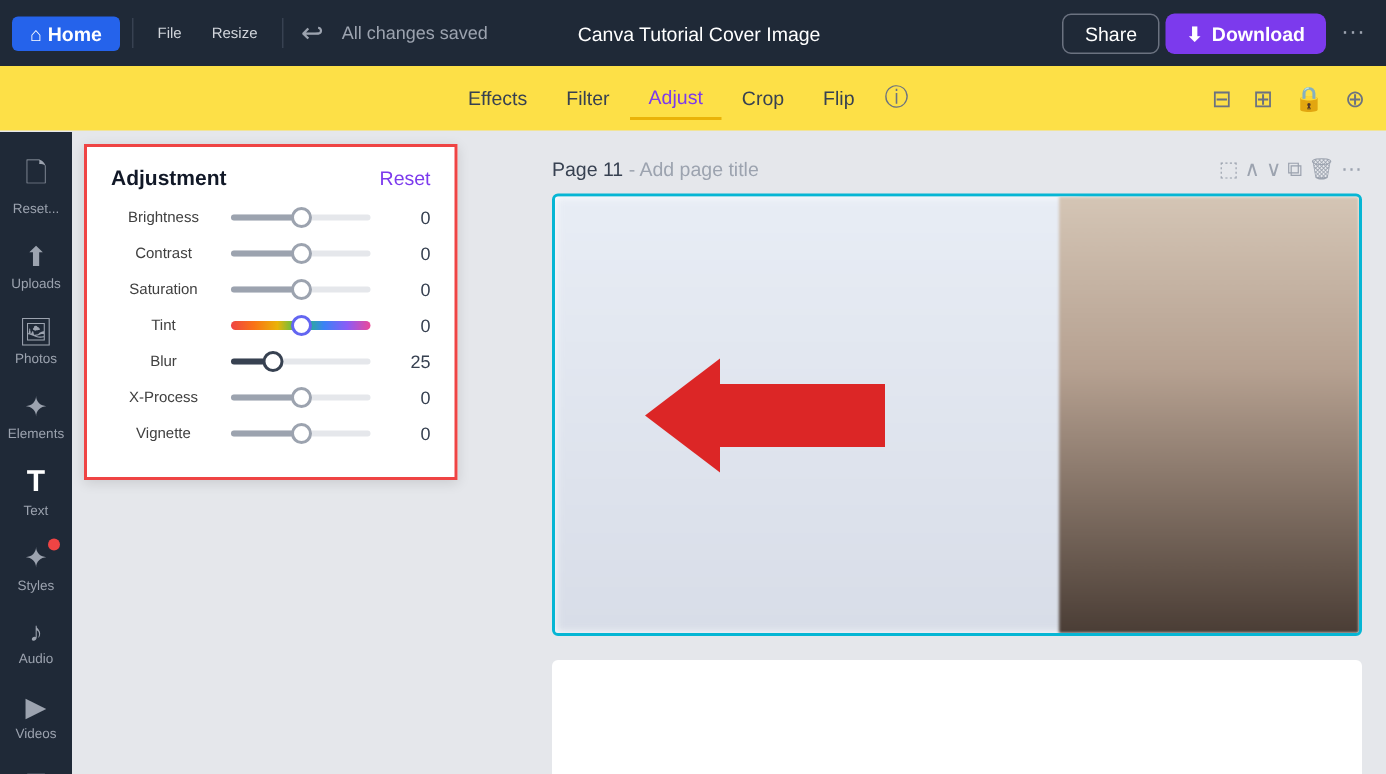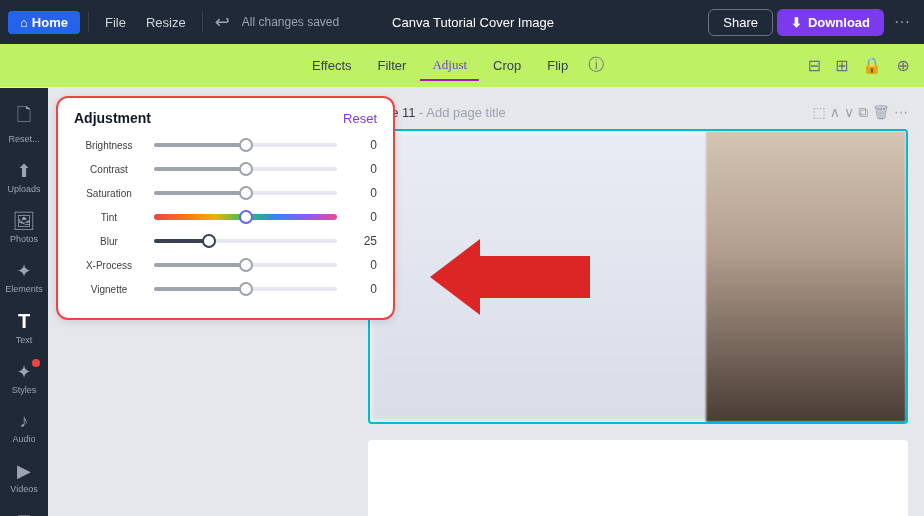--- a/index.html
+++ b/index.html
@@ -10,47 +10,47 @@
       display: flex; align-items: center; height: 44px;
       background: #1f2937; color: white; padding: 0 8px; gap: 4px;
     }
     .nav-home {
       background: #2563eb; color: white; border-radius: 4px;
       padding: 4px 12px; font-size: 13px; font-weight: 600; cursor: pointer;
       display: flex; align-items: center; gap: 4px;
     }
     .nav-btn {
       background: transparent; color: #d1d5db; border: none; padding: 4px 8px;
-      font-size: 13px; cursor: pointer; border-radius: 4px;
+      font-size: 10px; cursor: pointer; border-radius: 4px;
     }
     .nav-divider { width: 1px; height: 20px; background: #374151; margin: 0 4px; }
     .nav-undo { color: #9ca3af; font-size: 18px; cursor: pointer; padding: 2px 4px; }
     .nav-autosave { color: #9ca3af; font-size: 12px; flex: 1; margin-left: 4px; }
     .nav-title { color: white; font-size: 13px; font-weight: 500; }
     .nav-share {
       background: transparent; border: 1px solid #6b7280; color: white;
       padding: 5px 14px; border-radius: 6px; font-size: 13px; cursor: pointer;
     }
     .nav-download {
       background: #7c3aed; color: white; border: none;
       padding: 6px 14px; border-radius: 6px; font-size: 13px; cursor: pointer;
       display: flex; align-items: center; gap: 6px; font-weight: 600;
     }
     .nav-more { color: #9ca3af; font-size: 16px; cursor: pointer; padding: 0 6px; }
 
     
     .secondary-nav {
       display: flex; align-items: center; height: 44px;
-      background: #bef264; border-bottom: 1px solid #e5e7eb; padding: 0 8px 0 300px; gap: 2px;
+      background: #fde047; border-bottom: 1px solid #e5e7eb; padding: 0 8px 0 300px; gap: 2px;
     }
     .sec-tab {
       padding: 6px 12px; font-size: 13px; color: #374151; cursor: pointer;
       border-radius: 4px; font-weight: 500;
     }
-    .sec-tab.active { color: #7c3aed; border-bottom: 2px solid #a21caf; border-radius: 0; font-family: Liberation Serif, serif; }
+    .sec-tab.active { color: #7c3aed; border-bottom: 2px solid #eab308; border-radius: 0; }
     .sec-spacer { flex: 1; }
     .sec-icon { color: #6b7280; font-size: 16px; cursor: pointer; padding: 4px 6px; }
 
     
     .main-layout { display: flex; height: calc(516px - 88px); }
 
     
     .sidebar {
       width: 48px; background: #1f2937; display: flex; flex-direction: column;
       align-items: center; padding: 8px 0; gap: 4px;
@@ -59,22 +59,22 @@
       display: flex; flex-direction: column; align-items: center;
       color: #9ca3af; font-size: 9px; cursor: pointer; padding: 6px 4px;
       border-radius: 6px; width: 44px; gap: 2px;
     }
     .sidebar-item .icon { font-size: 18px; }
     .sidebar-item.has-badge { position: relative; }
     .badge { position: absolute; top: 4px; right: 6px; width: 8px; height: 8px; background: #ef4444; border-radius: 50%; }
 
     
     .adj-panel {
-      width: 339px; background: white; border: 2.5px solid #ef4444;
-      border-radius: 12px; margin: 8px; padding: 12px 16px;
+      width: 249px; background: white; border: 2.5px solid #ef4444;
+      border-radius: 0; margin: 8px; padding: 12px 16px;
       position: absolute; left: 48px; top: 88px; z-index: 10;
       box-shadow: 0 2px 8px rgba(0,0,0,0.12);
     }
     .adj-header { display: flex; justify-content: space-between; align-items: center; margin-bottom: 12px; }
     .adj-title { font-size: 14px; font-weight: 600; color: #111827; }
     .adj-reset { font-size: 13px; color: #7c3aed; cursor: pointer; }
     .adj-row { display: flex; align-items: center; margin-bottom: 10px; }
     .adj-label { width: 80px; font-size: 10px; color: #404040; text-align: center; padding-right: 10px; }
     .adj-slider-wrap { flex: 1; position: relative; height: 4px; background: #e5e7eb; border-radius: 2px; }
     .adj-slider-fill { height: 4px; background: #9ca3af; border-radius: 2px; position: absolute; left: 0; top: 0; }

